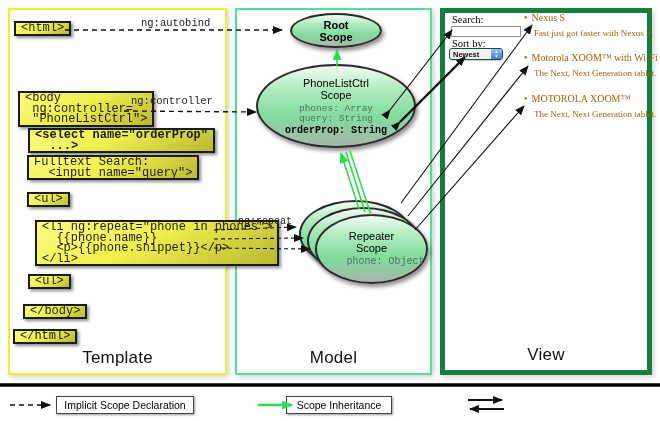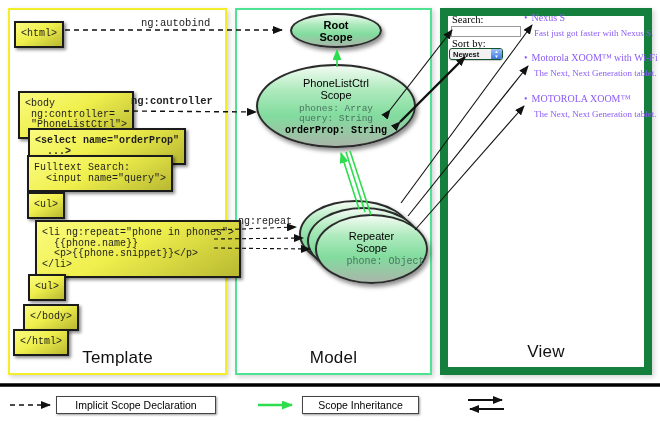--- a/index.html
+++ b/index.html
@@ -6,46 +6,46 @@
   html,body { background:#fff; }
   #stage {
     position:relative; width:660px; height:421px; background:#fff;
     font-family:"Liberation Sans", sans-serif; overflow:hidden;
   }
   
   .panel { position:absolute; top:8px; height:367px; background:#fff;
            box-shadow:2px 2px 5px rgba(0,0,0,0.18); }
   #panel-template { left:8px;  width:219px; border:2px solid #f2ef2a; }
   #panel-model    { left:235px; width:197px; border:2px solid #4ee392; }
-  #panel-view     { left:440px; width:212px; border:8px solid #15803d; }
+  #panel-view     { left:440px; width:212px; border:5px solid #15803d; }
   .panel-label { position:absolute; bottom:5px; left:0; right:0; text-align:center;
                  font-size:17px; color:#111; letter-spacing:.2px; }
   
   .code {
     position:absolute; z-index:4; white-space:pre;
-    font-family:"Liberation Mono", monospace; font-size:10px; line-height:10.5px;
-    color:#1d1d1d; padding:6px 5px;
+    font-family:"Liberation Mono", monospace; font-size:12px; line-height:10.5px;
+    color:#1d1d1d; padding:0 5px;
     background:linear-gradient(150deg,#fbfb80 0%,#efef4d 45%,#b9b932 100%);
     border:2px solid #1b1b1b; box-shadow:2px 2px 3px rgba(0,0,0,0.45);
   }
   .code.bold { font-weight:bold; }
   #box-html    { left:14px;  top:21px;  }
   #box-body    { left:18px;  top:91px;  }
   #box-select  { left:28px;  top:128px; }
   #box-fulltext{ left:27px;  top:155px; }
   #box-ul1     { left:27px;  top:192px; }
   #box-li      { left:35px;  top:220px; }
   #box-ul2     { left:28px;  top:274px; }
   #box-bodyend { left:23px;  top:304px; }
   #box-htmlend { left:13px;  top:329px; }
   
   .anno { position:absolute; z-index:5; font-family:"Liberation Mono", monospace;
           font-size:10.5px; color:#222; }
   #anno-autobind  { left:141px; top:17px;  }
-  #anno-controller{ left:131px; top:95px;font-weight:bold;  }
+  #anno-controller{ left:131px; top:95px;  }
   #anno-repeat    { left:238px; top:216px; font-size:10px; }
   
   .ellipse {
     position:absolute; z-index:4; border-radius:50%;
     border:2px solid #2b2b2b;
     background:linear-gradient(180deg,#f2fbf2 0%,#aeeabd 30%,#82dc9e 62%,#a9b6a9 100%);
     box-shadow:2px 3px 4px rgba(0,0,0,0.45);
     display:flex; flex-direction:column; align-items:center; justify-content:center;
     text-align:center;
   }
@@ -70,33 +70,33 @@
   #sort-select  { position:absolute; left:449px; top:48px; width:54px; height:12px;
                   border:1px solid #14532d; border-radius:3px; background:#f2f2f2;
                   display:flex; align-items:center; box-shadow:0 1px 1px rgba(0,0,0,.2); }
   #sort-select .sel-text { flex:1; font-size:7.5px; font-weight:bold; color:#111;
                   padding-left:3px; white-space:nowrap; overflow:hidden; }
   #sort-select .stepper { width:11px; height:100%; border-radius:0 2px 2px 0;
                   background:linear-gradient(#9cc1f7,#3c78dd); color:#fff;
                   font-size:4.5px; line-height:5px; display:flex; flex-direction:column;
                   align-items:center; justify-content:center; }
   .vitem { position:absolute; left:524px; width:130px;
-           font-family:"Liberation Serif", serif; color:#8b5cf6; }
+           font-family:"Liberation Serif", serif; color:#a16207; }
   #vitem-0 { top:12px; } #vitem-1 { top:52px; } #vitem-2 { top:93px; }
   .vitem .vname { font-size:10px; line-height:12px; white-space:nowrap; }
   .vitem .vname .bullet { font-size:10px; margin-right:4px; }
   .vitem .vdesc { font-size:9px; line-height:11px; margin:4px 0 0 10px; white-space:nowrap; }
   
   .legend-box { position:absolute; top:396px; height:18px; z-index:4;
                 background:#fff; border:1px solid #444;
                 box-shadow:1px 1px 2px rgba(0,0,0,0.4);
                 display:flex; align-items:center; justify-content:center;
                 font-size:10.5px; color:#000; }
-  #legend-implicit { left:56px;  width:160px; }
-  #legend-inherit  { left:302px; width:117px; }
+  #legend-implicit { left:56px;  width:138px; }
+  #legend-inherit  { left:286px; width:106px; }
   #legend-binding  { left:512px; width:140px; }
   
   #overlay { position:absolute; left:0; top:0; z-index:6; pointer-events:none; }
 </style>
 </head>
 <body>
 
 <div id="stage">
 
   <div class="panel" id="panel-template">

